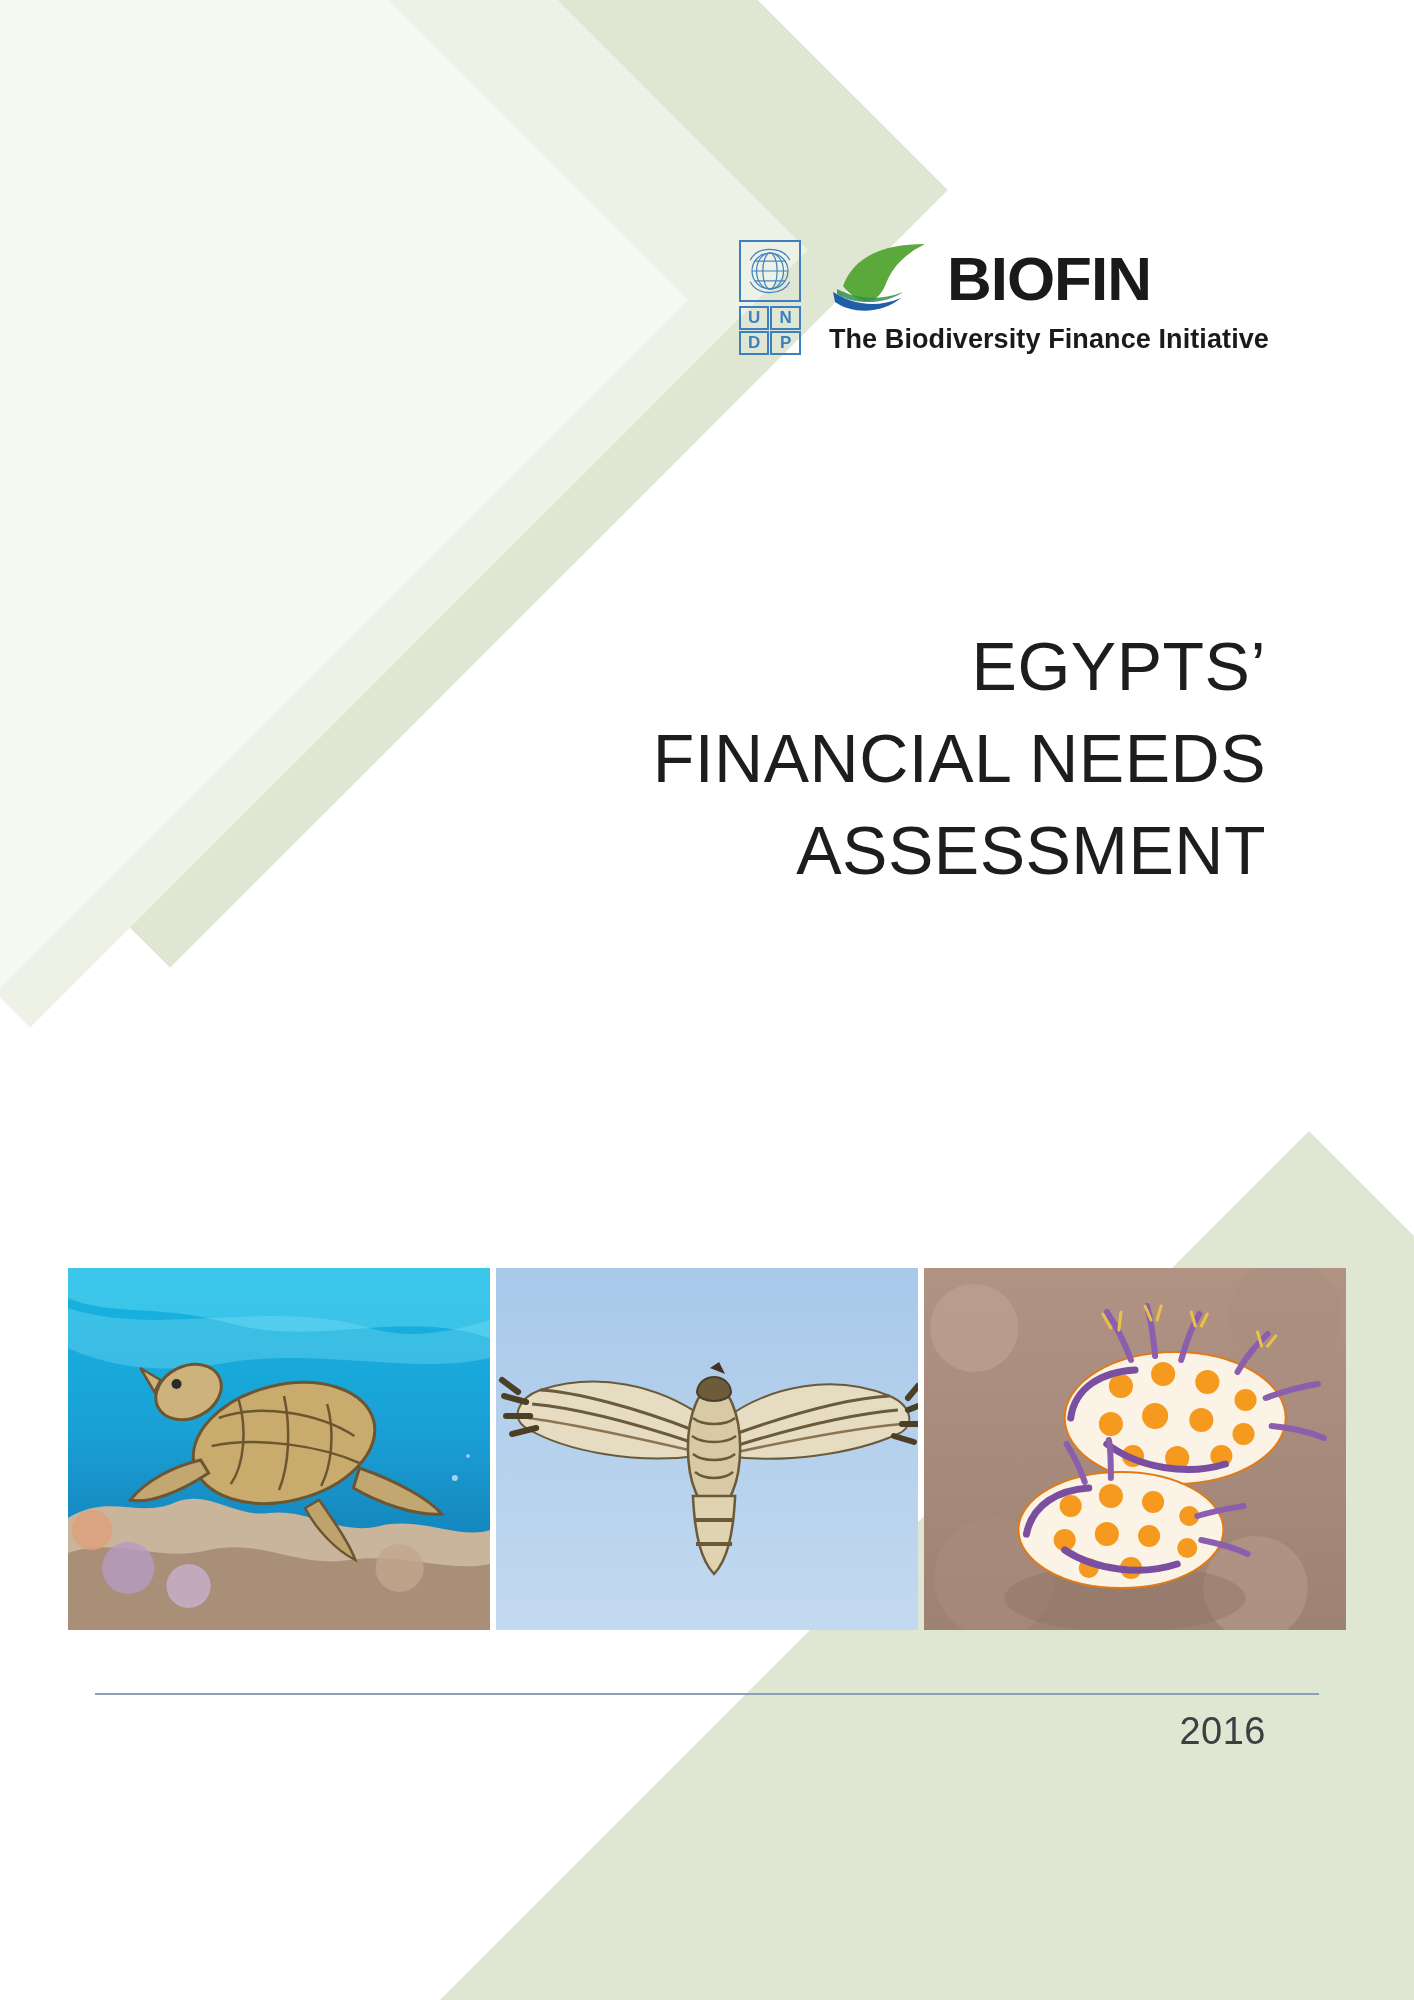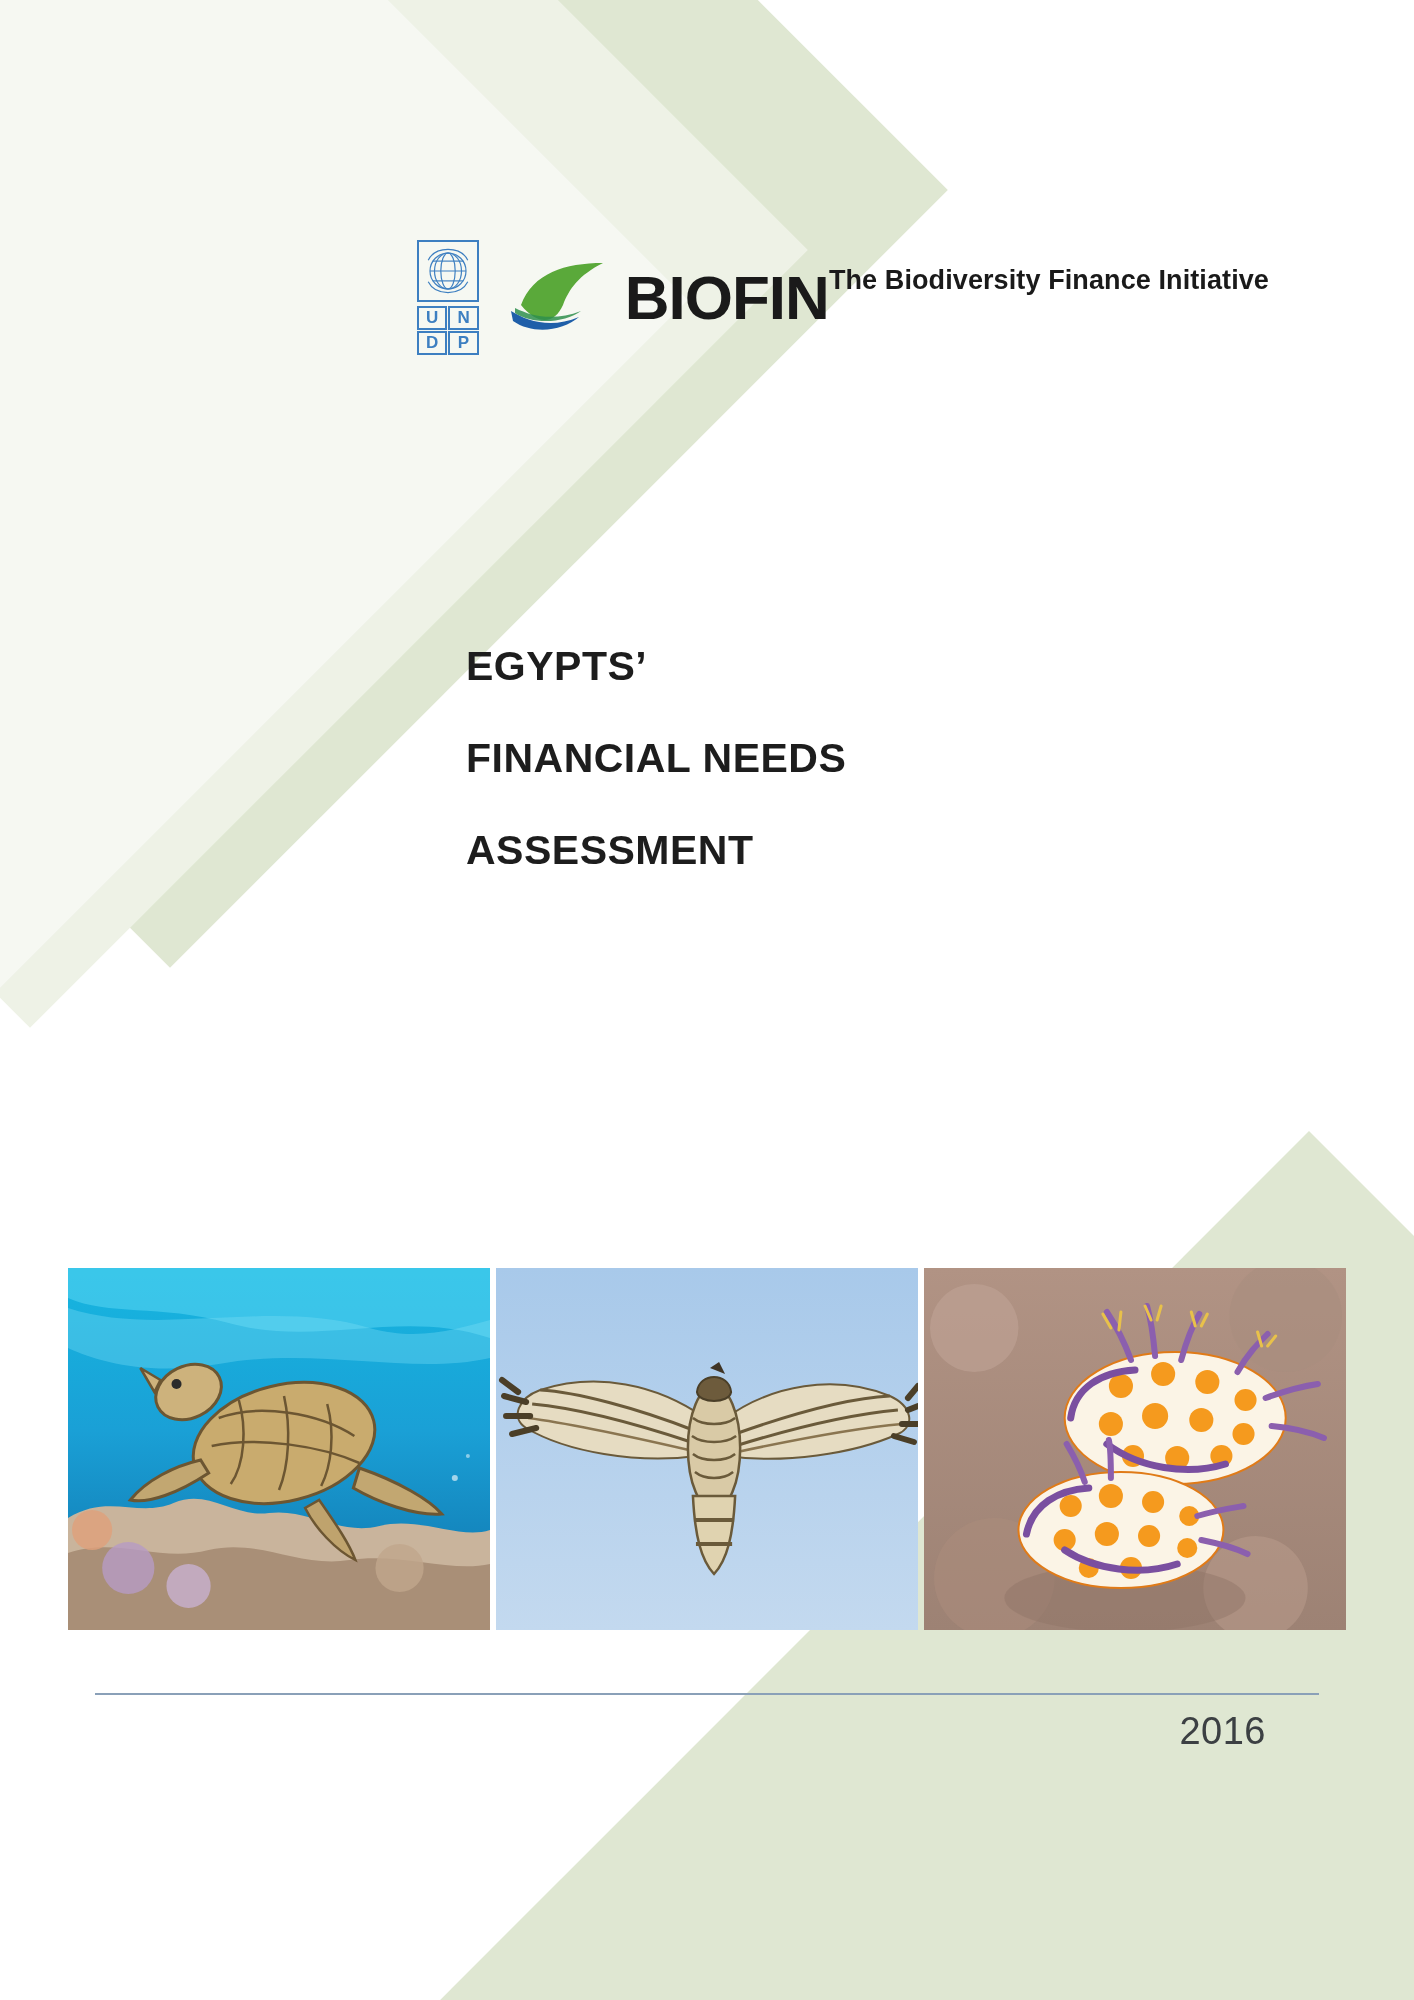--- a/index.html
+++ b/index.html
@@ -109,21 +109,21 @@
     border: 2px solid #3d7fc1;
     color: #3d7fc1;
     font-size: 17px;
     font-weight: 700;
     text-align: center;
     line-height: 20px;
     height: 24px;
   }
   .biofin {
     display: flex;
-    flex-direction: row;
+    flex-direction: column;
     justify-content: space-between;
   }
   .biofin-top {
     display: flex;
     align-items: center;
     gap: 14px;
   }
   .biofin-word {
     font-size: 62px;
     font-weight: 700;
@@ -138,24 +138,25 @@
     color: #1a1a1a;
     letter-spacing: 0.1px;
   }
 
   
   .title {
     position: absolute;
     right: 148px;
     top: 620px;
     width: 800px;
-    font-size: 41px;
+    text-align: right;
+    font-size: 68px;
     line-height: 92px;
     color: #1d1d1d;
-    font-weight: 700;
+    font-weight: 400;
     letter-spacing: 0.5px;
   }
   .title div { white-space: nowrap; }
 
   
   .photos {
     position: absolute;
     left: 68px;
     top: 1268px;
     width: 1278px;

